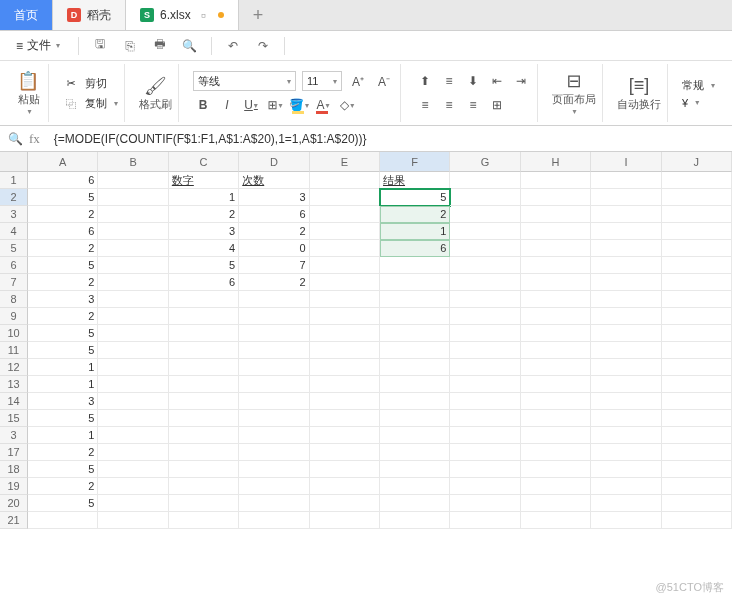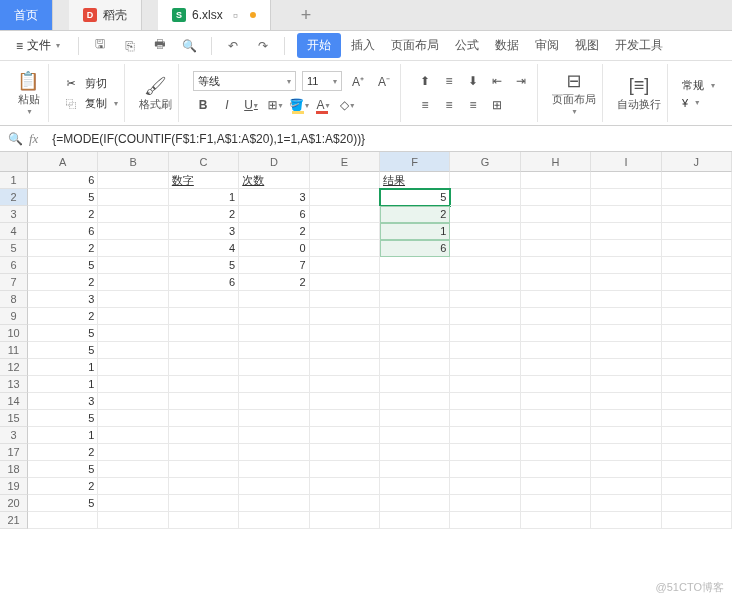--- a/index.html
+++ b/index.html
@@ -1,18 +1,18 @@
 <!DOCTYPE html>
 <html><head>
 <meta charset="utf-8">
 <style>
 * { margin: 0; padding: 0; box-sizing: border-box; font-family: "Microsoft YaHei", Arial, sans-serif; }
 body { width: 732px; height: 601px; background: #fff; font-size: 12px; color: #333; overflow: hidden; position: relative; }
 
-.tabs { height: 31px; background: #e8e8e8; display: flex; align-items: stretch; border-bottom: 1px solid #d0d0d0; gap: 16px; }
+.tabs { height: 31px; background: #e8e8e8; display: flex; align-items: stretch; border-bottom: 1px solid #d0d0d0; }
 .tab { display: flex; align-items: center; padding: 0 14px; gap: 6px; border-right: 1px solid #d0d0d0; cursor: pointer; position: relative; }
 .tab.home { background: #4a8af4; color: #fff; }
 .tab.doc { background: #f5f5f5; }
 .tab.active { background: #fff; }
 .tab .icon-sq { width: 14px; height: 14px; border-radius: 2px; display: flex; align-items: center; justify-content: center; color: #fff; font-size: 9px; font-weight: bold; }
 .tab .close { font-size: 14px; color: #999; margin-left: 4px; }
 .tab .dot { width: 6px; height: 6px; border-radius: 50%; background: #f5a623; margin-left: 6px; }
 .tab.new { background: transparent; border: none; font-size: 18px; color: #888; }
 
 .menubar { height: 30px; display: flex; align-items: center; padding: 0 10px; gap: 12px; border-bottom: 1px solid #e0e0e0; }
@@ -36,21 +36,21 @@
 .btnrow { display: flex; gap: 4px; }
 .sbtn { width: 20px; height: 20px; border: 1px solid transparent; display: flex; align-items: center; justify-content: center; cursor: pointer; color: #555; font-size: 12px; }
 .sbtn.bold { font-weight: bold; }
 .sbtn.italic { font-style: italic; }
 .sbtn.under { text-decoration: underline; }
 .caret { font-size: 8px; color: #888; margin-left: 1px; }
 
 .fbar { height: 26px; display: flex; align-items: center; border-bottom: 1px solid #d0d0d0; }
 .namebox { width: 120px; height: 22px; border: 1px solid #ccc; margin: 0 8px; display: flex; align-items: center; justify-content: center; font-size: 12px; background: #fff; }
 .fx-icons { display: flex; gap: 6px; padding: 0 8px; align-items: center; color: #888; }
-.fx-lbl { font-style: italic; font-family: serif; font-size: 13px; }
+.fx-lbl { font-family: serif; font-size: 13px; }
 .formula { flex: 1; padding: 0 6px; font-family: Consolas, monospace; font-size: 12px; }
 
 .grid { display: flex; height: 448px; overflow: hidden; }
 .rowhdrs { display: flex; flex-direction: column; }
 .corner { width: 28px; height: 20px; background: #f0f0f0; border-right: 1px solid #ccc; border-bottom: 1px solid #ccc; }
 .rowhdr { width: 28px; height: 17px; background: #f5f5f5; border-right: 1px solid #ccc; border-bottom: 1px solid #e0e0e0; display: flex; align-items: center; justify-content: center; font-size: 11px; color: #666; }
 .rowhdr.sel { background: #d8e6f5; }
 .sheet { flex: 1; overflow: hidden; }
 .colhdrs { display: flex; height: 20px; }
 .colhdr { width: 72px; height: 20px; background: #f5f5f5; border-right: 1px solid #e0e0e0; border-bottom: 1px solid #ccc; display: flex; align-items: center; justify-content: center; font-size: 11px; color: #666; }
@@ -99,30 +99,20 @@
   </div>
   <div class="sep"></div>
   <span class="tbicon">🖫</span>
   <span class="tbicon">⎘</span>
   <span class="tbicon">🖶</span>
   <span class="tbicon">🔍</span>
   <div class="sep"></div>
   <span class="tbicon">↶</span>
   <span class="tbicon">↷</span>
   <div class="sep"></div>
-  <div id="menuitems" style="display:flex;gap:4px">
-      <div class="menu-item active">开始</div>
-      <div class="menu-item">插入</div>
-      <div class="menu-item">页面布局</div>
-      <div class="menu-item">公式</div>
-      <div class="menu-item">数据</div>
-      <div class="menu-item">审阅</div>
-      <div class="menu-item">视图</div>
-      <div class="menu-item">开发工具</div>
-    </div>
 </div>
 
 <div class="ribbon">
   <div class="rgroup">
     <div class="rbig">
       <span class="ico">📋</span>
       <span>粘贴</span>
         <span class="caret">▾</span>
     </div>
   </div>

